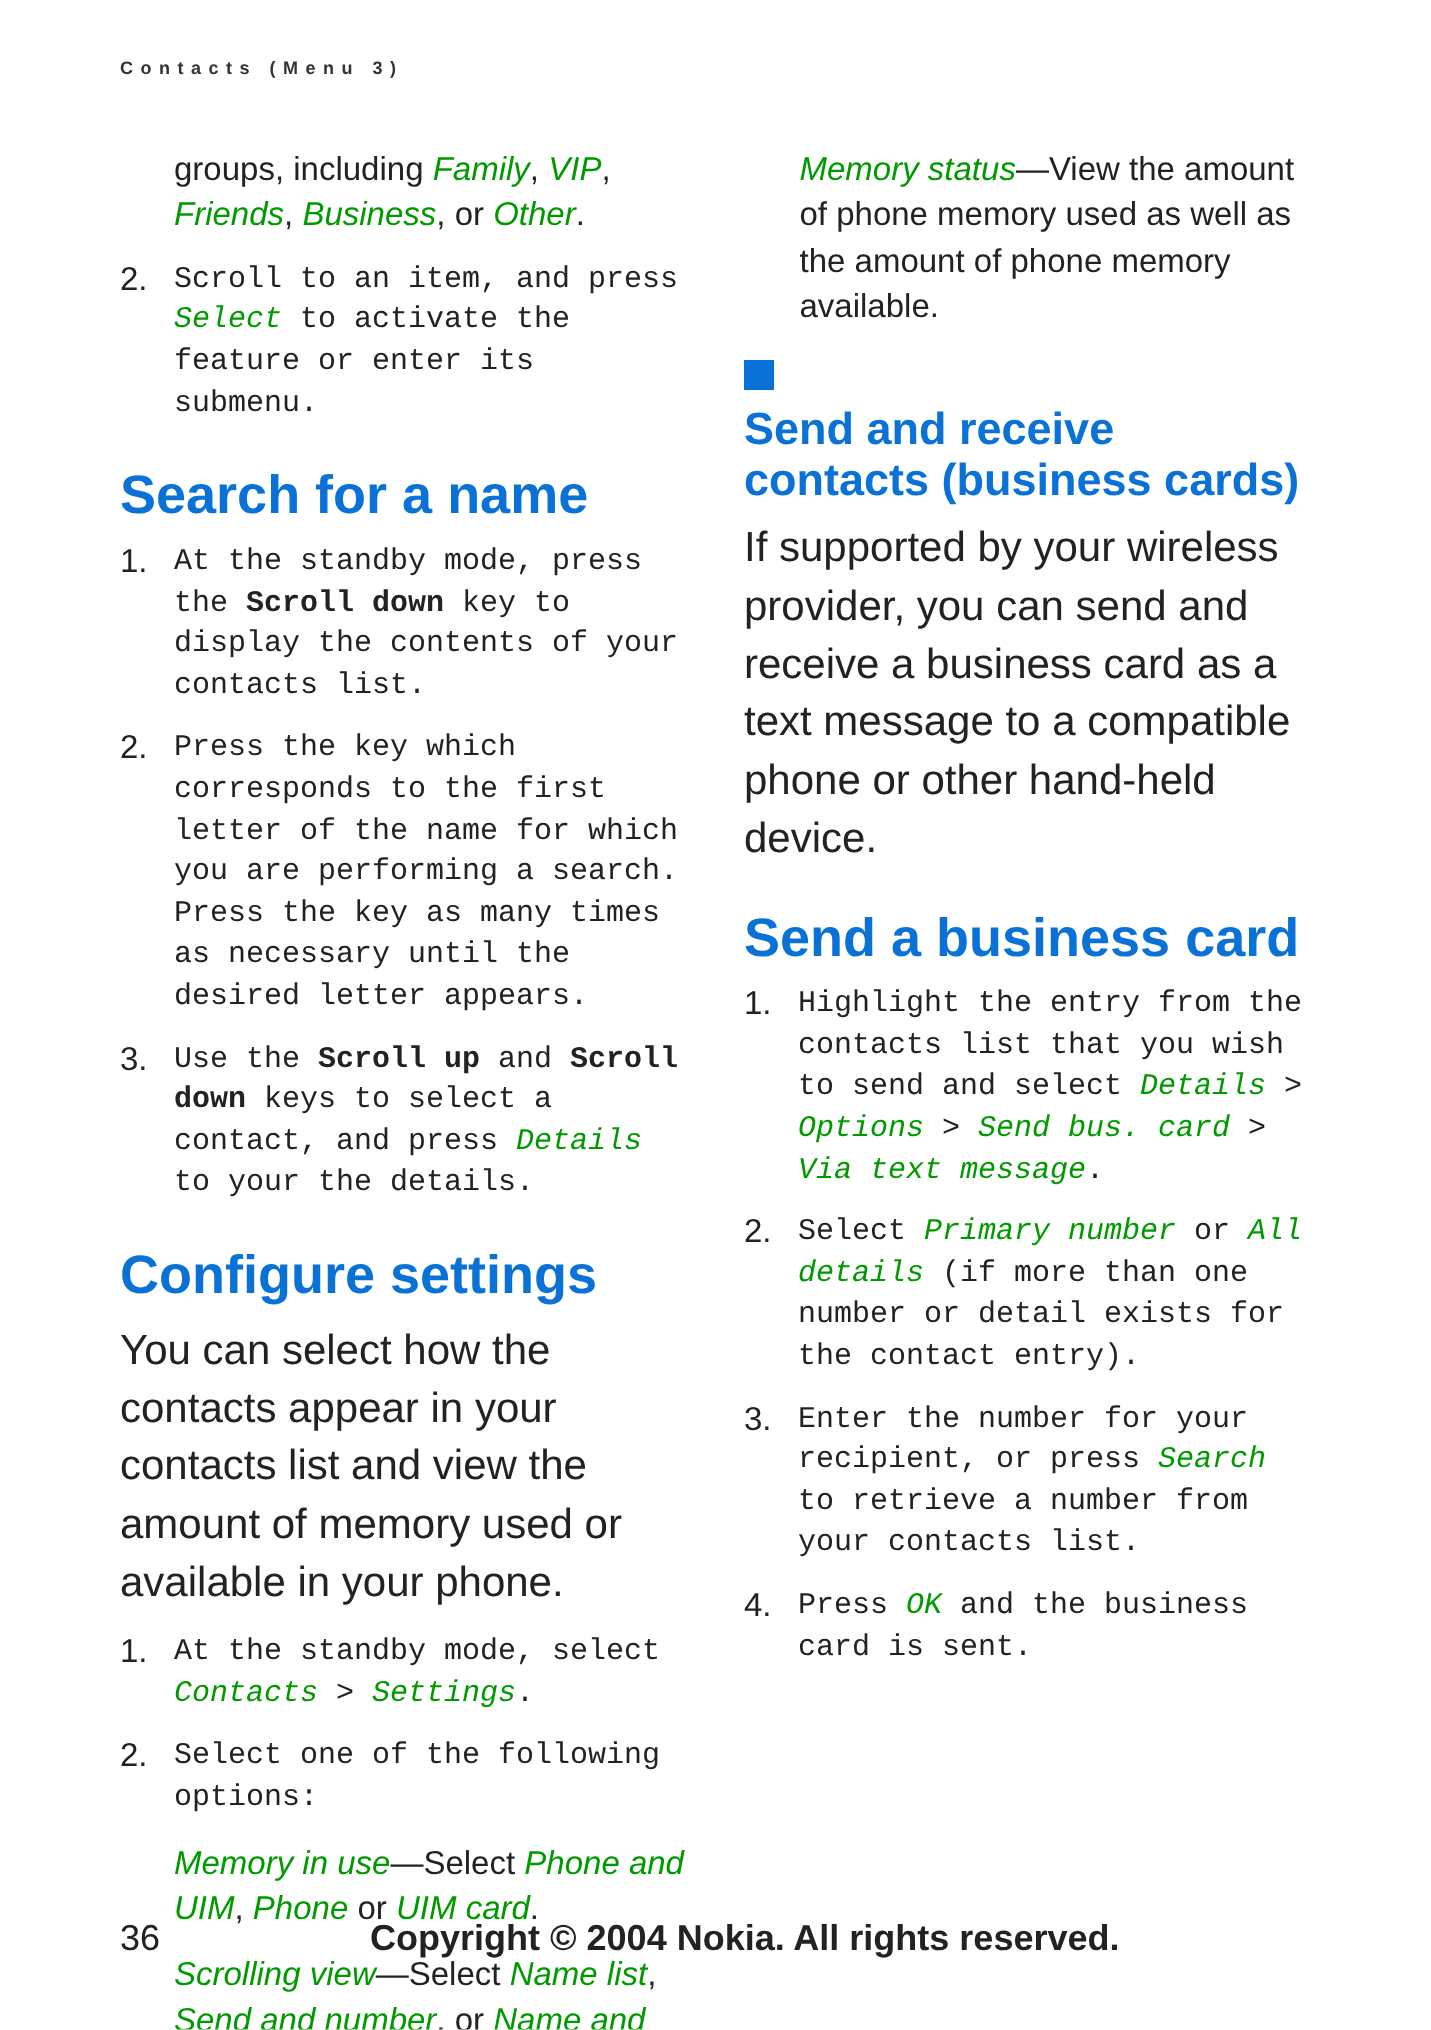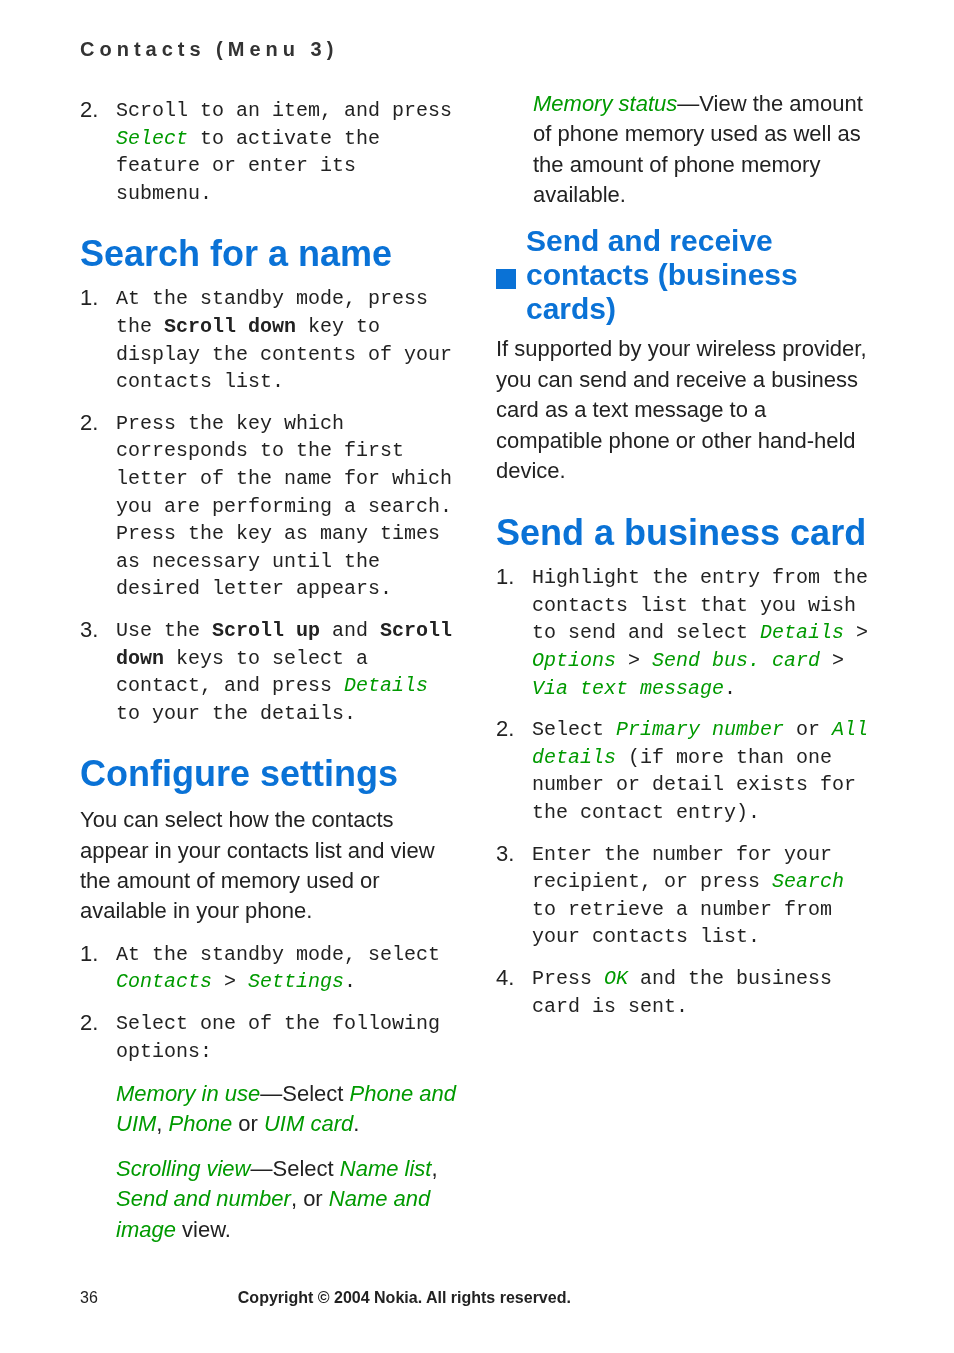--- a/index.html
+++ b/index.html
@@ -6,24 +6,24 @@
   body {
     width: 954px;
     height: 1353px;
     background: #fff;
     font-family: Arial, Helvetica, sans-serif;
     color: #222;
     position: relative;
     padding: 38px 80px 56px 80px;
   }
   .header {
-    font-size: 20px;
+    font-size: 12px;
     letter-spacing: 5px;
     font-weight: 600;
-    margin-bottom: 28px;
+    margin-bottom: 46px;
     color: #333;
   }
   .columns {
     display: flex;
     gap: 38px;
   }
   .col {
     flex: 1;
     min-width: 0;
   }
@@ -34,22 +34,23 @@
     font-size: 36px;
     font-weight: 600;
     margin: 26px 0 10px 0;
   }
   .h-section {
     color: #0a72d6;
     font-size: 30px;
     font-weight: 600;
     margin-bottom: 4px;
     display: flex;
-    align-items: center;
+    align-items: flex-start;
     gap: 10px;
+    flex-direction: column;
   }
   .h-section .sq {
     width: 20px; height: 20px; background: #0a72d6; flex: 0 0 20px; margin-top: 7px;
   }
   ol.num {
     list-style: none;
     margin: 8px 0 0 0;
   }
   ol.num > li {
     display: flex;
@@ -58,47 +59,50 @@
   }
   ol.num > li .n {
     flex: 0 0 26px;
     font-size: 22px;
   }
   ol.num > li .t {
     font-size: 20px;
     line-height: 1.38;
     font-family: Liberation Mono, monospace;
   }
-  .para { font-size: 22px; line-height: 1.38; margin: 8px 0 14px 0; }
+  .para { font-size: 28px; line-height: 1.38; margin: 8px 0 14px 0; }
   .indent-block { margin-left: 36px; font-size: 22px; line-height: 1.38; margin-bottom: 14px; }
   .note-row { display: flex; gap: 14px; margin: 8px 0 14px 0; align-items: flex-start;}
   .note-icon { flex: 0 0 40px; padding-top: 2px;}
   .note-text { font-size: 22px; line-height: 1.38; }
   .bold { font-weight: 700; }
   .footer {
     position: absolute;
     bottom: 46px;
     left: 80px;
     right: 72px;
     display: flex;
     align-items: baseline;
-    font-size: 16px;
+    font-size: 24px;
   }
   .footer .pn { font-weight: 400; margin-right: 140px; color: #222;}
   .footer .cp { font-weight: 600; }
 </style>
 </head>
 <body>
 
 <div class="header">Contacts (Menu 3)</div>
 
 <div class="columns">
 
   <div class="col">
 
+    <div class="indent-block">
+      <span>groups, including </span><span class="em">Family</span><span>, </span><span class="em">VIP</span><span>, </span><span class="em">Friends</span><span>, </span><span class="em">Business</span><span>, or </span><span class="em">Other</span><span>.</span>
+    </div>
 
     <ol class="num">
       <li>
         <span class="n">2.</span>
         <span class="t">
           <span>Scroll to an item, and press </span><span class="em">Select</span><span> to activate the feature or enter its submenu.</span>
         </span>
       </li>
     </ol>
 

